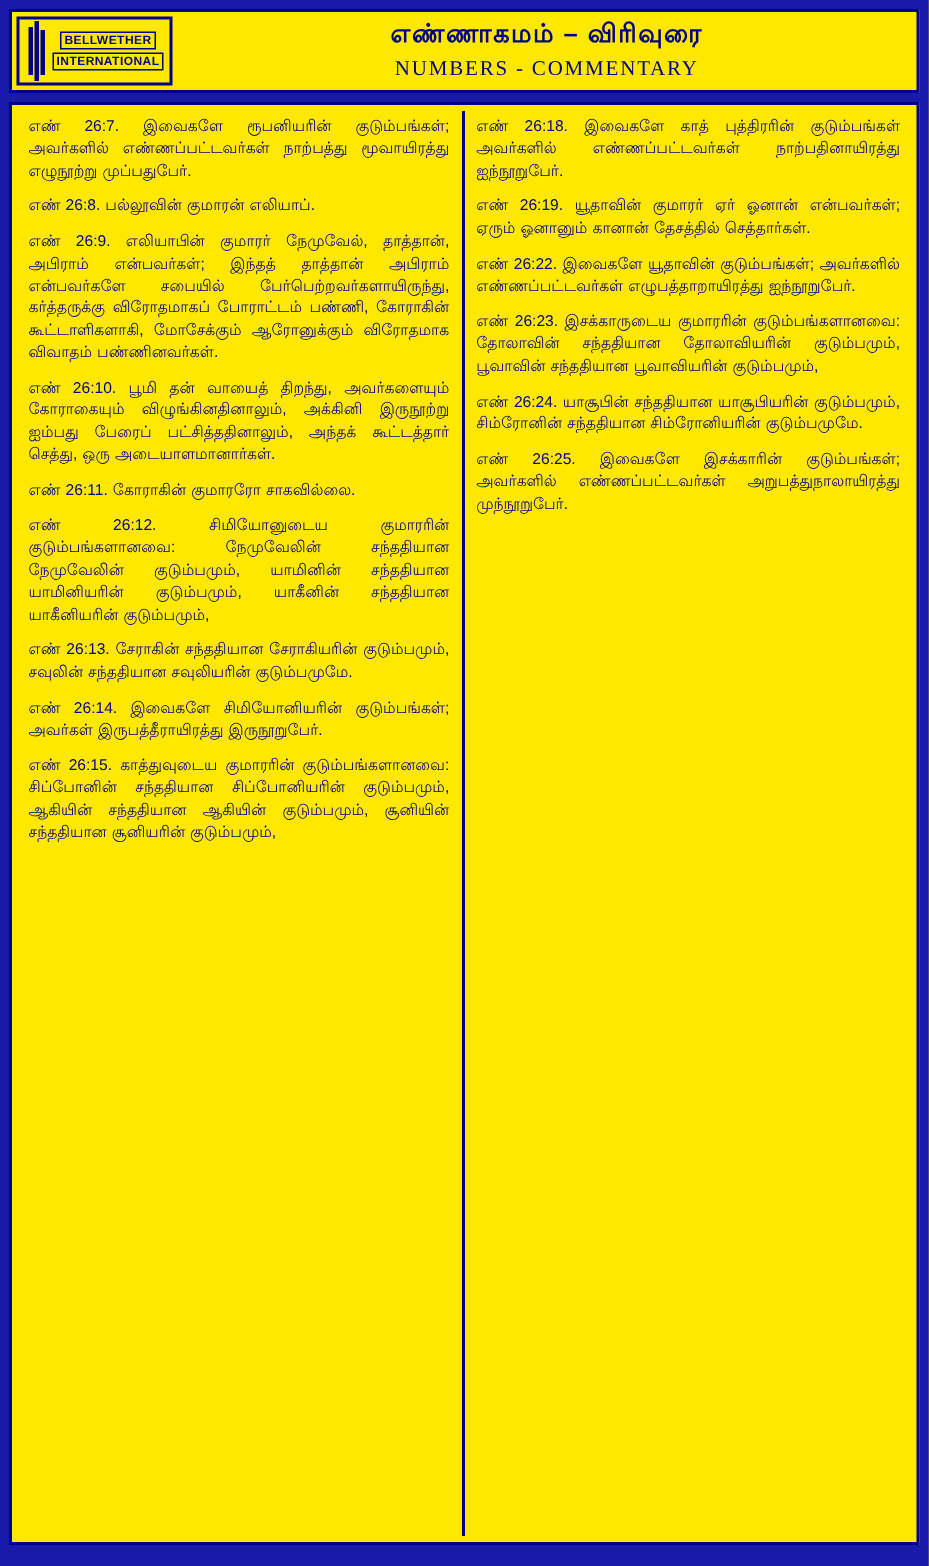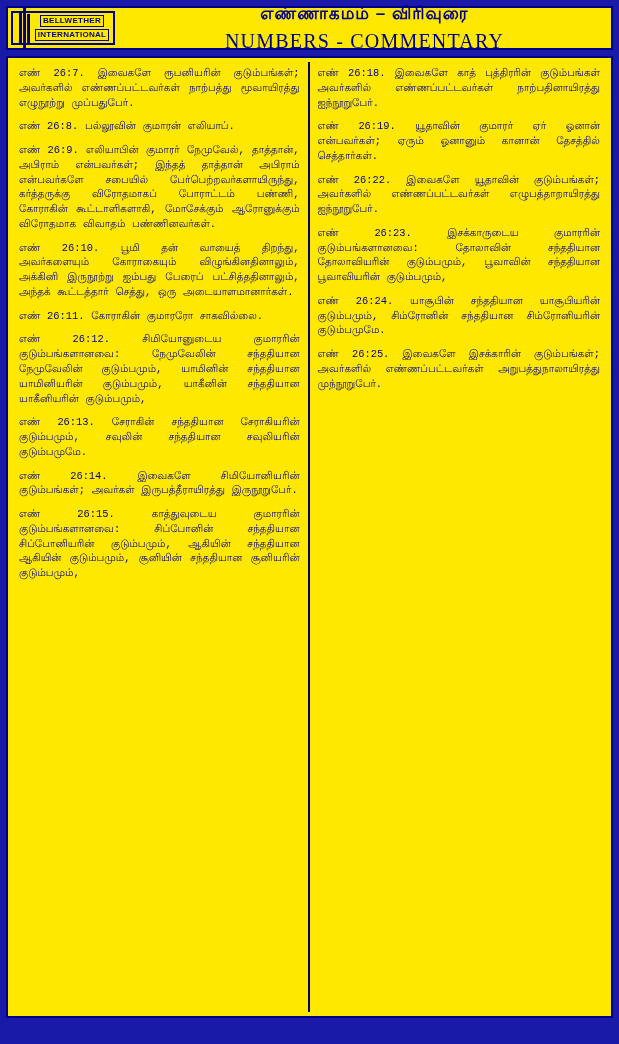--- a/index.html
+++ b/index.html
@@ -11,21 +11,21 @@
   .page {
     width: 619px;
     height: 1044px;
     background: #1a1aa8;
     position: relative;
     padding: 6px;
     overflow: hidden;
   }
   
   .header {
-    height: 44px;
+    height: 56px;
     background: #ffe800;
     border: 2px solid #00008b;
     display: flex;
     align-items: stretch;
     margin-bottom: 6px;
   }
   .logo-box {
     width: 104px;
     border: 2px solid #00008b;
     margin: 3px;
@@ -75,21 +75,21 @@
     justify-content: center;
     gap: 5px;
   }
   .title-ta {
     font-size: 17px;
     font-weight: bold;
     color: #00008b;
     letter-spacing: 1px;
   }
   .title-en {
-    font-size: 20px;
+    font-size: 14px;
     color: #00008b;
     letter-spacing: 1.2px;
     font-family: "Liberation Serif", serif;
   }
   
   .body {
     height: 962px;
     background: #ffe800;
     border: 2px solid #00008b;
     display: flex;
@@ -101,21 +101,21 @@
     overflow: hidden;
   }
   .col.left { border-right: 2px solid #00008b; }
   .verse {
     color: #00008b;
     font-size: 10.4px;
     line-height: 1.42;
     text-align: justify;
     text-justify: inter-word;
     margin: 0 0 9px 0;
-    font-family: Liberation Mono, monospace;
+    font-family: Liberation Sans, sans-serif;
   }
   .verse:last-child { margin-bottom: 0; }
   
   .verse { word-spacing: 0.5px; }
 </style>
 </head>
 <body>
 
 <div class="page">
 

